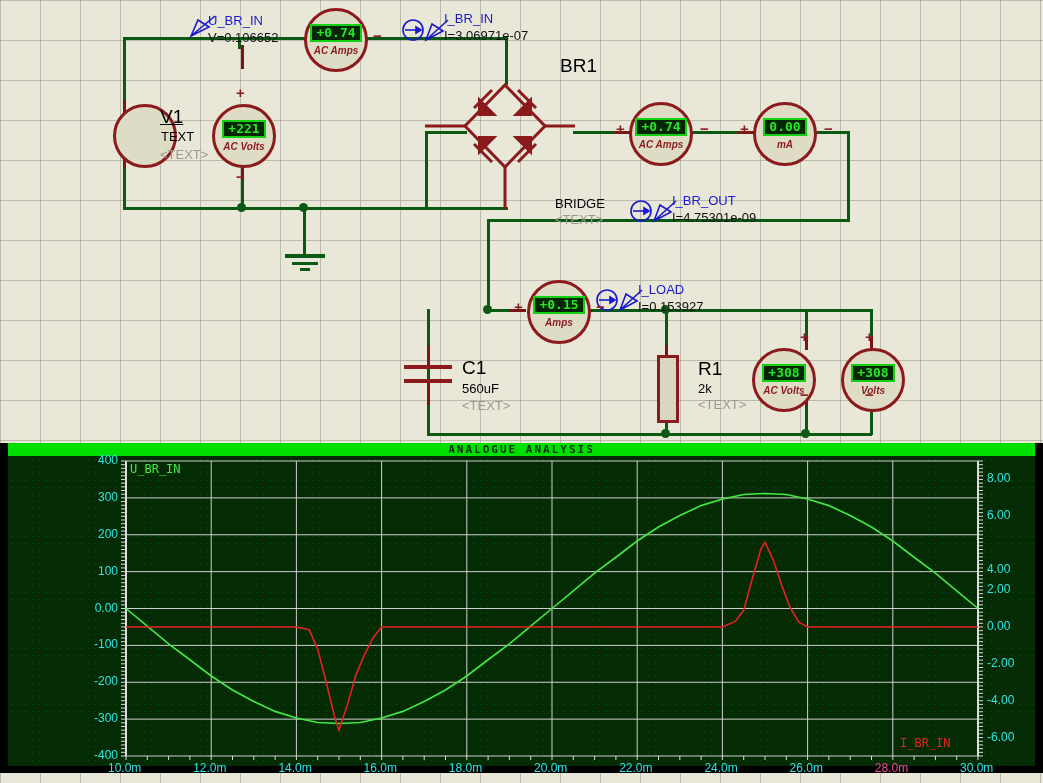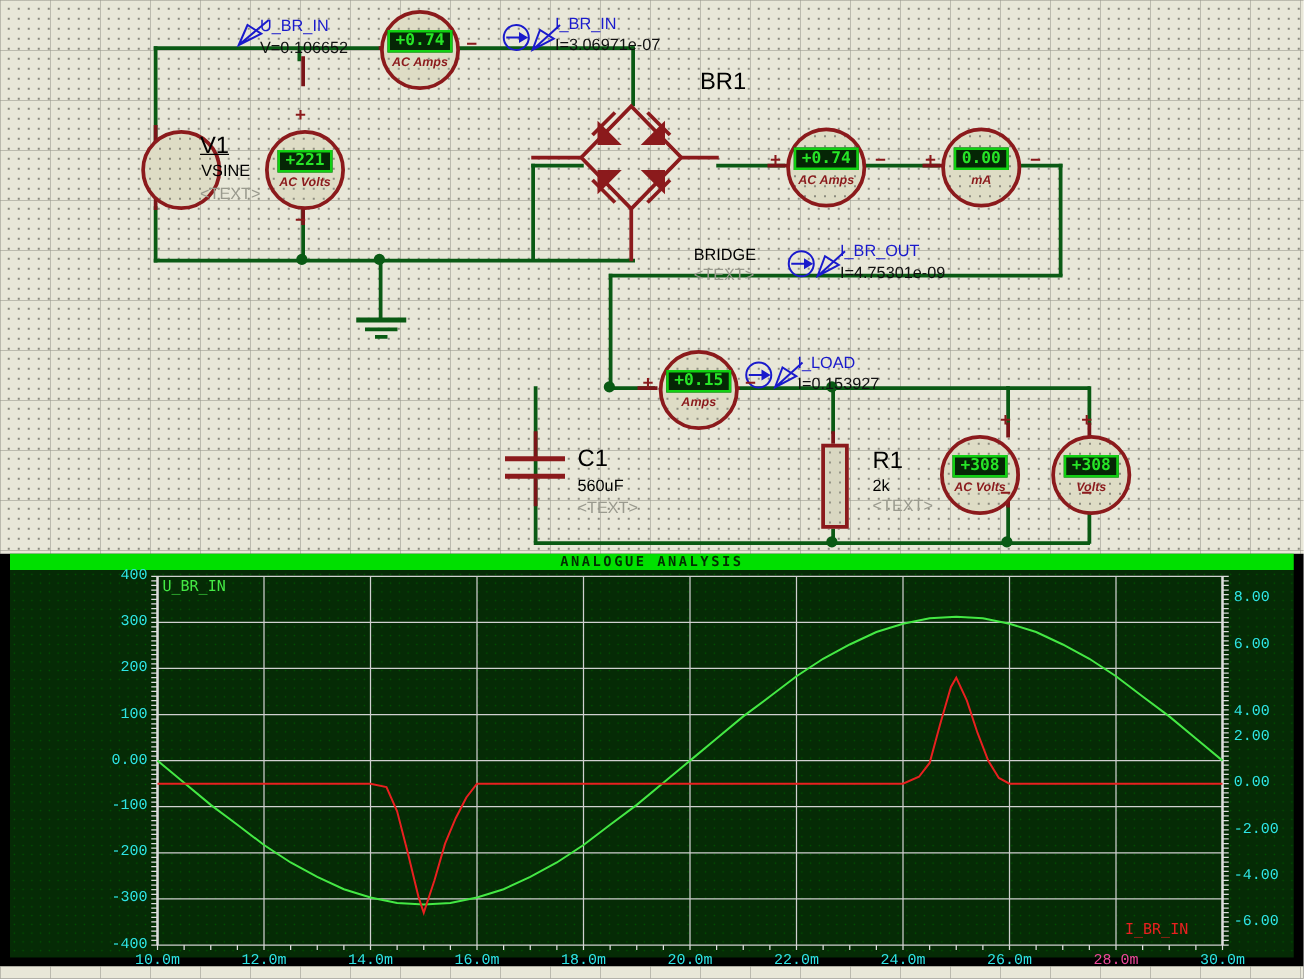--- a/index.html
+++ b/index.html
@@ -65,21 +65,21 @@
 
   
   #graph{position:absolute;left:0;top:443px;width:1043px;height:340px;background:#000;}
   #graphtitlebar{position:absolute;left:8px;top:0px;width:1027px;height:13px;background:#00e000;
      color:#003000;font-family:"DejaVu Sans Mono",monospace;font-size:11px;font-weight:bold;
      letter-spacing:2px;text-align:center;line-height:13px;}
   #plotbg{position:absolute;left:8px;top:13px;width:1027px;height:310px;
      background-color:#052b05;
      background-image:radial-gradient(rgba(0,90,0,.9) .7px,transparent .8px);
      background-size:7px 7px;}
-  .axtxt{position:absolute;color:#2ee5e5;font-family:Liberation Mono, monospace;
+  .axtxt{position:absolute;color:#2ee5e5;font-family:Liberation Sans, sans-serif;
      font-size:12px;white-space:nowrap;}
   .tracelbl{position:absolute;font-family:"DejaVu Sans Mono",monospace;font-size:12px;
      white-space:nowrap;}
   #bottomstrip{position:absolute;left:0;top:773px;width:1043px;height:10px;
      background-color:#e8e7d8;
      background-image:linear-gradient(to right,rgba(150,150,140,.55) 1px,transparent 1px);
      background-size:40px 40px;}
 </style>
 </head>
 <body>
@@ -191,21 +191,21 @@
 
         <circle cx="607" cy="300" r="10"></circle>
           <line x1="599" y1="300" x2="615" y2="300"></line>
         <polygon points="615,300 610,297 610,303" fill="#1a1acc"></polygon>
         <path d="M620 310 L642 290 M620 310 L626 294 L637 301 Z"></path>
       </g>
     </svg>
 
     <div class="vsrc" style="left:113px;top:104px;"></div>
     <div class="refdes" style="left:160px;top:106px;text-decoration:underline;">V1</div>
-    <div class="partval" style="left:161px;top:129px;">VSINE</div>
+    <div class="partval" style="left:161px;top:129px;">TEXT</div>
     <div class="parttext" style="left:160px;top:147px;">&lt;TEXT&gt;</div>
 
     <div class="refdes" style="left:560px;top:55px;">BR1</div>
     <div class="partval" style="left:555px;top:196px;">BRIDGE</div>
     <div class="parttext" style="left:555px;top:212px;">&lt;TEXT&gt;</div>
 
     <div class="refdes" style="left:462px;top:357px;">C1</div>
     <div class="partval" style="left:462px;top:381px;">560uF</div>
     <div class="parttext" style="left:462px;top:398px;">&lt;TEXT&gt;</div>
 

